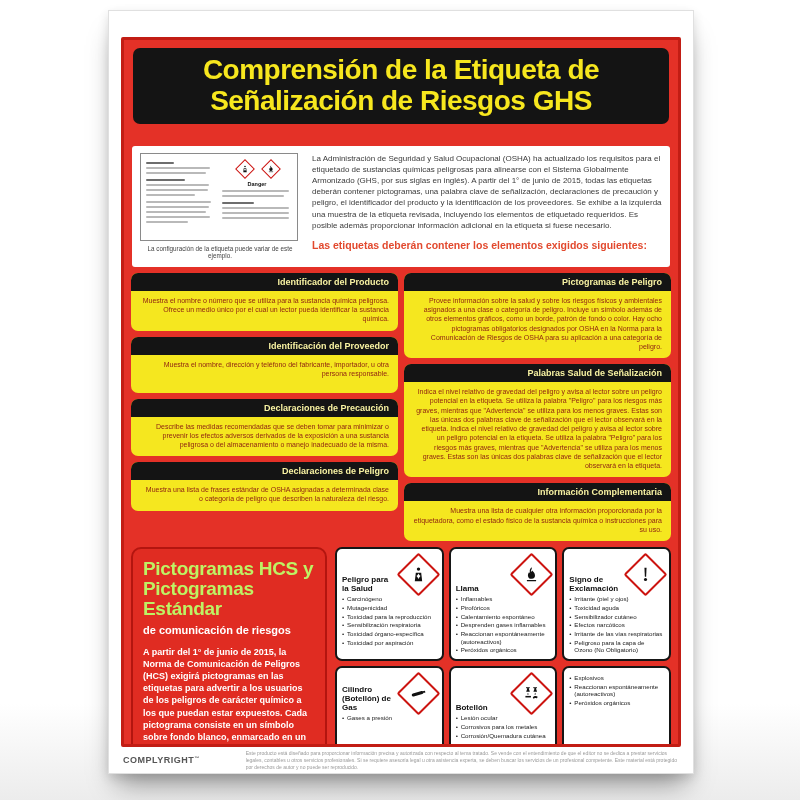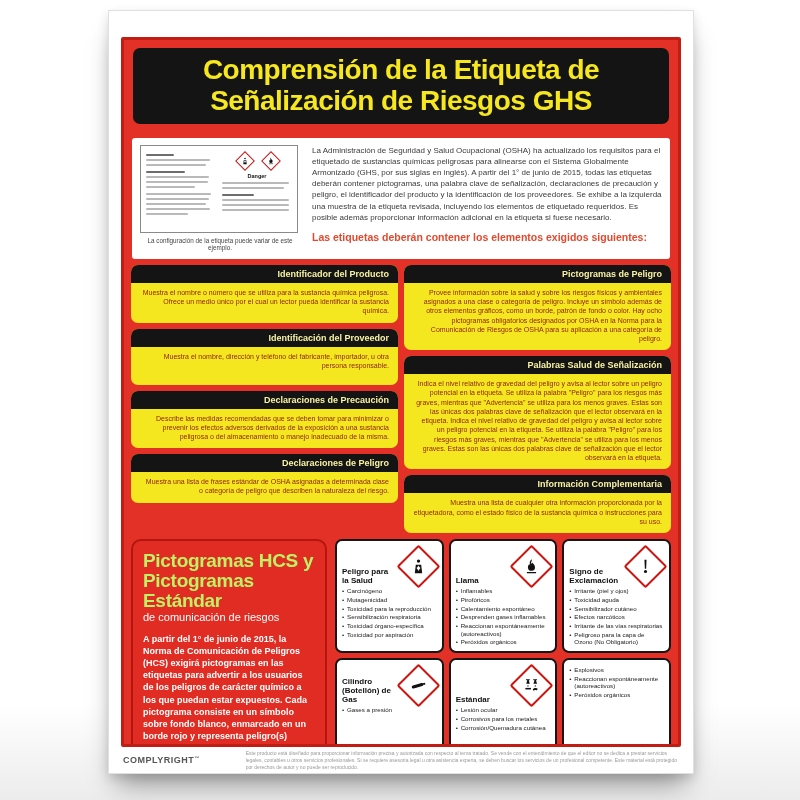--- a/index.html
+++ b/index.html
@@ -10,21 +10,21 @@
   .poster-top-margin{height:26px;flex:0 0 auto;}
   .red{flex:1 1 auto;margin:0 12px;background:#e43127;border:3px solid #c21d14;border-radius:2px;
        padding:7px;box-sizing:border-box;overflow:hidden;display:flex;flex-direction:column;}
   .footer{height:26px;flex:0 0 auto;display:flex;align-items:center;padding:0 14px;gap:10px;}
 
   
   .titlebar{background:#141414;border-radius:7px;margin:1px 2px 0 2px;padding:6px 4px 7px 4px;text-align:center;}
   .titlebar .t{color:#f7e71e;font-weight:bold;font-size:28px;line-height:1.12;letter-spacing:-.5px;}
 
   
-  .band{background:#fff;border-radius:3px;margin:14px 1px 0 1px;padding:7px 8px;display:flex;gap:12px;}
+  .band{background:#fff;border-radius:3px;margin:22px 1px 0 1px;padding:7px 8px;display:flex;gap:12px;}
   .labelcol{flex:0 0 160px;}
   .samplelabel{width:158px;height:88px;background:#fff;border:1px solid #8a8a8a;box-sizing:border-box;display:flex;padding:5px;gap:6px;}
   .sl-left{flex:1;}
   .sl-right{flex:1;}
   .fline{height:2px;background:#b9b9b9;margin:3px 0;border-radius:1px;}
   .fline.dark{background:#6d6d6d;}
   .sl-picto-row{display:flex;gap:6px;justify-content:center;margin-bottom:2px;}
   .minidiamond{width:20px;height:20px;position:relative;}
   .minidiamond .rot{position:absolute;left:3.5px;top:3.5px;width:12px;height:12px;transform:rotate(45deg);border:1.6px solid #cc1410;background:#fff;display:flex;align-items:center;justify-content:center;}
   .minidiamond svg{width:8px;height:8px;transform:rotate(-45deg);}
@@ -39,21 +39,21 @@
   .col{flex:1;display:flex;flex-direction:column;gap:6px;}
   .sec{border-radius:7px;overflow:hidden;background:#f5e71f;display:flex;flex-direction:column;text-align:right;}
   .sec-head{background:#141414;color:#f8f2a2;font-weight:bold;font-size:9px;padding:4px 9px;}
   .sec-body{padding:5px 9px 7px 9px;font-size:7px;line-height:1.32;color:#8c1f12;flex:1;}
   .sec.min56{min-height:56px;}
 
   
   .bottom{display:flex;gap:8px;margin-top:6px;flex:1;margin-bottom:1px;}
   .panel{flex:0 0 196px;background:#e02c22;border:2.5px solid #b3150f;border-radius:10px;padding:10px 10px;box-sizing:border-box;}
   .panel-title{color:#bef264;font-weight:bold;font-size:19px;line-height:1.05;letter-spacing:-.3px;}
-  .panel-sub{color:#fff;font-weight:normal;font-size:11px;}
+  .panel-sub{color:#fff;font-weight:bold;font-size:11px;margin-top:5px;}
   .panel-body{color:#fff;font-weight:bold;font-size:9px;line-height:1.35;margin-top:10px;}
 
   .grid{flex:1;display:grid;grid-template-columns:repeat(3,1fr);grid-template-rows:1fr .9fr .68fr;gap:5px;}
   .pbox{background:#fff;border:2px solid #161616;border-radius:7px;padding:4px 5px;overflow:hidden;display:flex;flex-direction:column;}
   .pbox-head{display:flex;justify-content:space-between;align-items:flex-end;gap:2px;min-height:34px;}
   .pbox-title{font-size:8px;font-weight:bold;color:#111;line-height:1.15;padding-top:2px;}
   .diamond{width:40px;height:40px;position:relative;flex:0 0 auto;}
   .diamond .rot{position:absolute;left:6px;top:6px;width:27px;height:27px;transform:rotate(45deg);border:2.6px solid #cc1410;background:#fff;border-radius:2px;display:flex;align-items:center;justify-content:center;}
   .diamond svg{width:17px;height:17px;transform:rotate(-45deg);}
   ul.bullets{list-style:none;margin:2px 0 0 0;padding:0;}
@@ -297,21 +297,21 @@
                     </svg>
                   </div>
                 </div>
             </div>
             <ul class="bullets">
                 <li>Gases a presión</li>
               </ul>
           </div>
           <div class="pbox">
             <div class="pbox-head">
-              <div class="pbox-title">Estándar</div>
+              <div class="pbox-title">Botellón</div>
               <div class="diamond">
                   <div class="rot">
                     <svg>
                       <use href="#i-corr"></use>
                     </svg>
                   </div>
                 </div>
             </div>
             <ul class="bullets">
                 <li>Lesión ocular</li>

